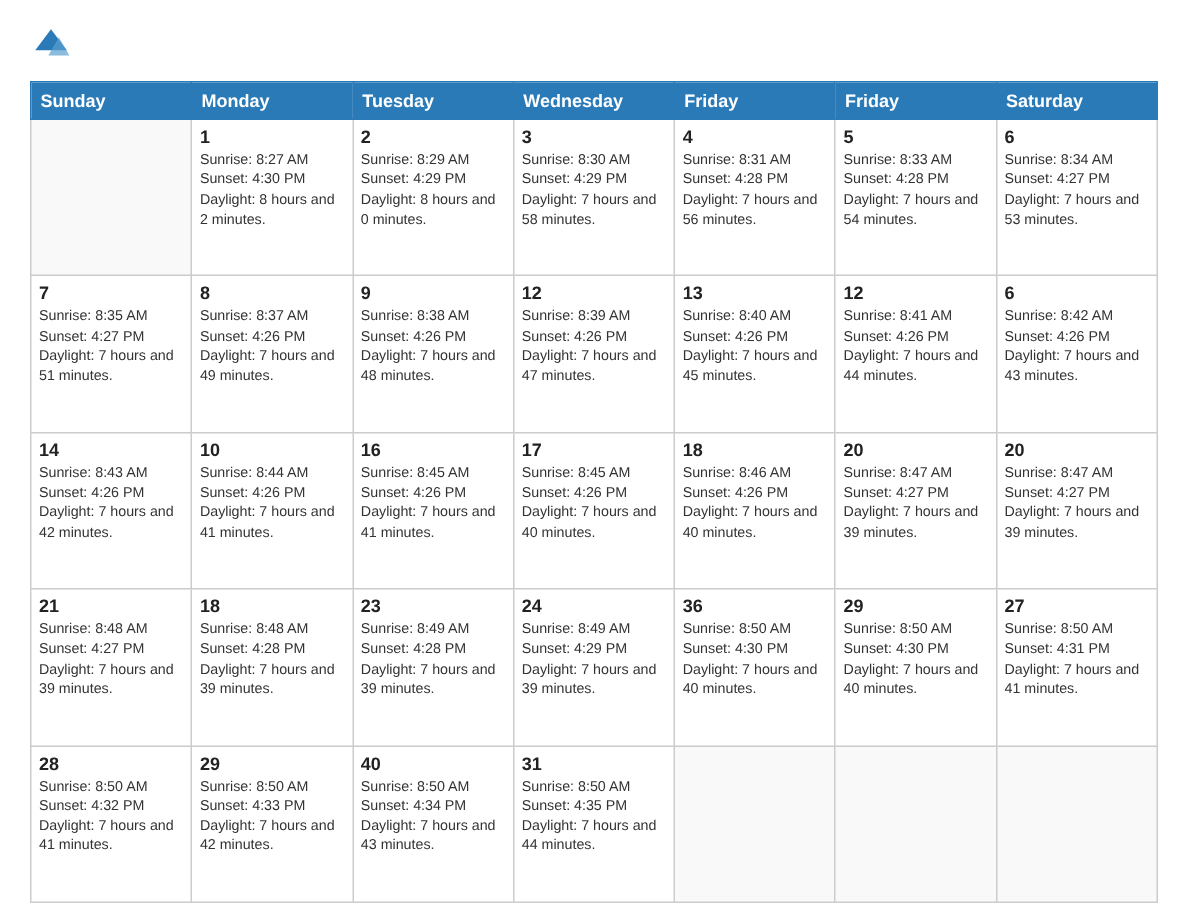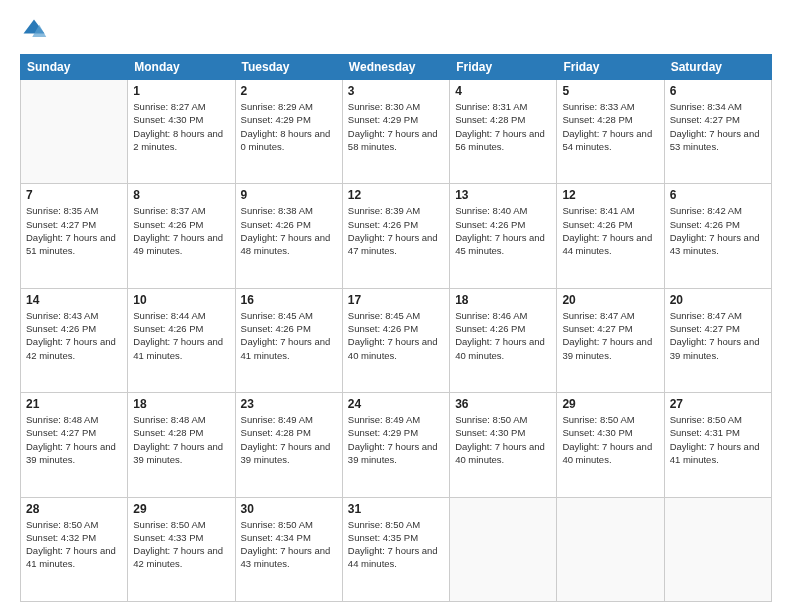--- a/index.html
+++ b/index.html
@@ -312,21 +312,21 @@
             Sunrise: 8:50 AM<br>Sunset: 4:32 PM<br>Daylight: 7 hours and 41 minutes.
           </div>
           </td>
           <td>
           <div class="day-number">29</div>
           <div class="day-info">
             Sunrise: 8:50 AM<br>Sunset: 4:33 PM<br>Daylight: 7 hours and 42 minutes.
           </div>
           </td>
           <td>
-          <div class="day-number">30</div>
+          <div class="day-number">40</div>
           <div class="day-info">
             Sunrise: 8:50 AM<br>Sunset: 4:34 PM<br>Daylight: 7 hours and 43 minutes.
           </div>
           </td>
           <td>
           <div class="day-number">31</div>
           <div class="day-info">
             Sunrise: 8:50 AM<br>Sunset: 4:35 PM<br>Daylight: 7 hours and 44 minutes.
           </div>
           </td>

